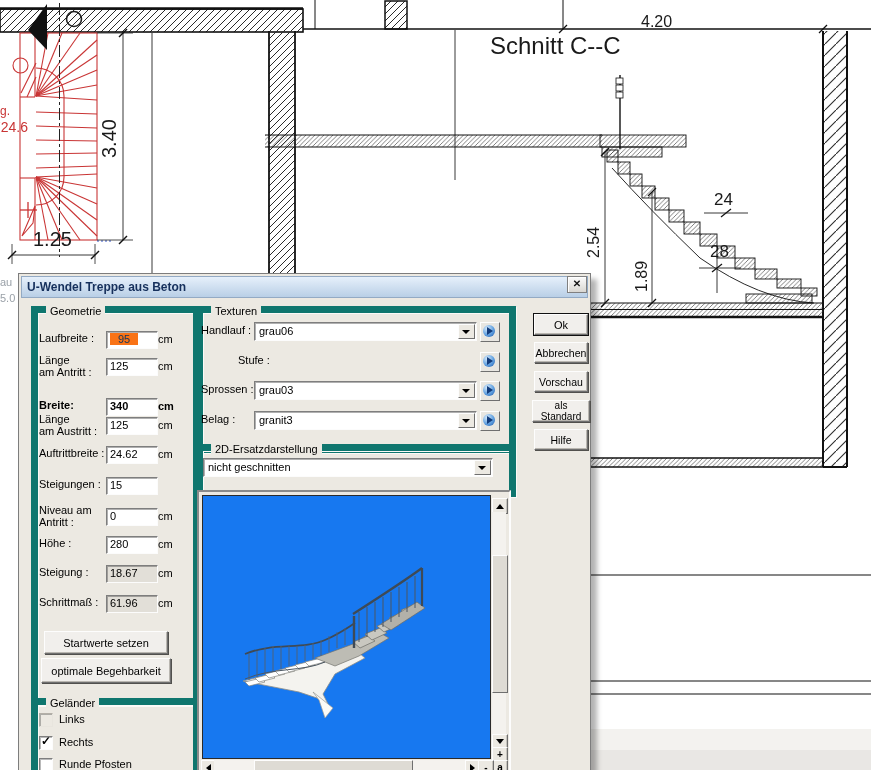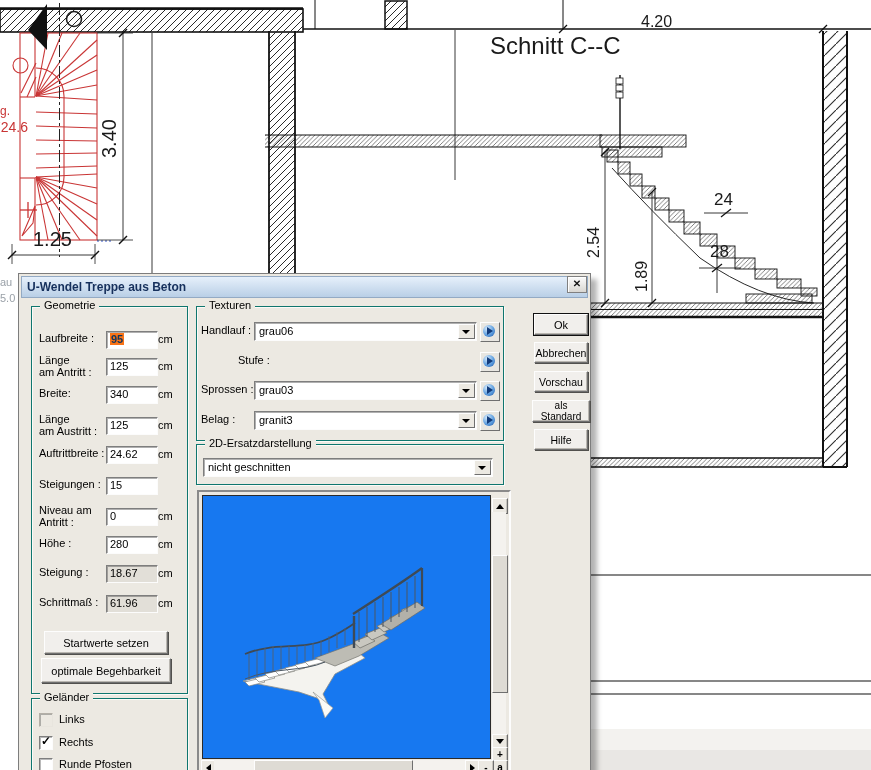--- a/index.html
+++ b/index.html
@@ -16,32 +16,32 @@
        background:#ece9e2;border:1px solid #7d7d7d;
        box-shadow:6px 6px 5px rgba(0,0,0,0.30);font-size:11px;color:#000;}
   #titlebar{position:absolute;left:2px;top:2px;width:565px;height:20px;
        background:linear-gradient(#e6f0fb,#b9cfe6);border:1px solid #93aac4;
        display:flex;align-items:center;}
   #titlebar .t{margin-left:5px;font-size:12px;font-weight:bold;color:#16305c;}
   #close-btn{position:absolute;right:3px;top:2px;width:18px;height:15px;
        background:linear-gradient(#fbfbfb,#d9d7d2);border:1px solid #808080;
        box-shadow:inset 1px 1px 0 #fff;font-size:10px;font-weight:bold;line-height:14px;
        text-align:center;color:#111;cursor:default;}
-  .grp{position:absolute;border:1px solid #0f766e;box-shadow:1px 1px 0 #fbfaf7, inset 1px 1px 0 #fbfaf7;}
+  .grp{position:absolute;border:7px solid #0f766e;box-shadow:1px 1px 0 #fbfaf7, inset 1px 1px 0 #fbfaf7;}
   .grp-cap{position:absolute;top:-8px;left:8px;background:#ece9e2;padding:0 4px;font-size:11px;}
   .g-row{position:absolute;left:0;width:180px;height:20px;}
   .g-label{position:absolute;left:20px;top:1px;white-space:pre-line;line-height:12px;}
   .g-label.two{top:-4px;}
   .fld{position:absolute;left:87px;width:44px;height:15px;background:#fff;
        border:1px solid;border-color:#7e7e7e #fcfcfc #fcfcfc #7e7e7e;
        box-shadow:inset 1px 1px 0 rgba(80,80,80,.45);
        padding:1px 3px 0 3px;font-size:11px;overflow:hidden;}
   .fld.ro{background:#e2dfd8;}
   .g-unit{position:absolute;left:139px;top:2px;}
-  .sel{background:#f97316;color:#10365f;padding:0 1px;font-weight:bold;}
+  .sel{background:#f97316;color:#10365f;padding:0 8px;}
   .btn{position:absolute;background:#f1efec;border:1px solid;
        border-color:#fdfdfd #6f6f6f #6f6f6f #fdfdfd;
        box-shadow:inset -1px -1px 0 #b9b6b0, 1px 1px 0 #51504d;
        text-align:center;font-size:11px;font-family:Liberation Sans, sans-serif;
        display:flex;align-items:center;justify-content:center;cursor:default;}
   .btn.default{outline:1px solid #111;}
   .cb{position:absolute;left:20px;width:12px;height:12px;background:#fff;
       border:1px solid;border-color:#7e7e7e #fcfcfc #fcfcfc #7e7e7e;
       box-shadow:inset 1px 1px 0 rgba(80,80,80,.4);}
   .cb.disabled{background:#ece9e2;border-color:#b3afa7 #e8e5de #e8e5de #b3afa7;}
@@ -266,21 +266,21 @@
         <span class="g-label">Laufbreite :</span>
         <div class="fld"><span class="sel">95</span></div>
         <span class="g-unit">cm</span>
       </div>
     <div class="g-row" style="top:84px;">
         <span class="g-label two">Länge
 am Antritt :</span>
         <div class="fld"><span>125</span></div>
         <span class="g-unit">cm</span>
       </div>
-    <div class="g-row" style="top:112px;">
+    <div class="g-row" style="top:124px;font-weight:bold;">
         <span class="g-label">Breite:</span>
         <div class="fld"><span>340</span></div>
         <span class="g-unit">cm</span>
       </div>
     <div class="g-row" style="top:143px;">
         <span class="g-label two">Länge
 am Austritt :</span>
         <div class="fld"><span>125</span></div>
         <span class="g-unit">cm</span>
       </div>

